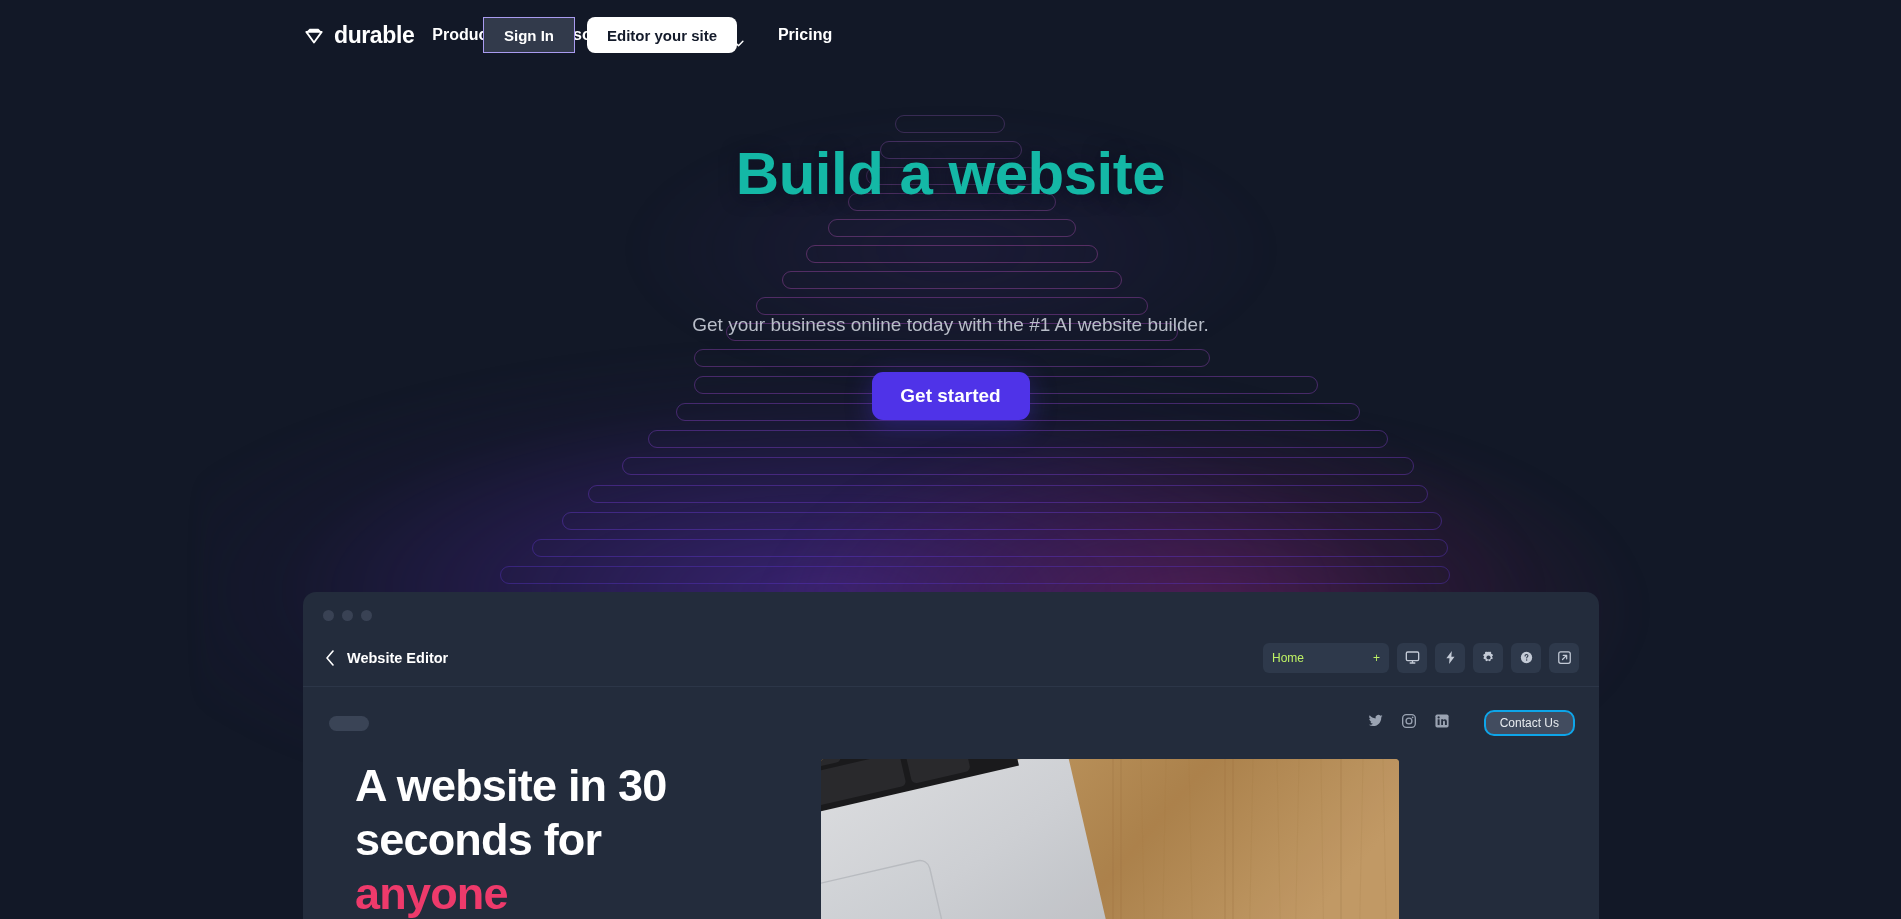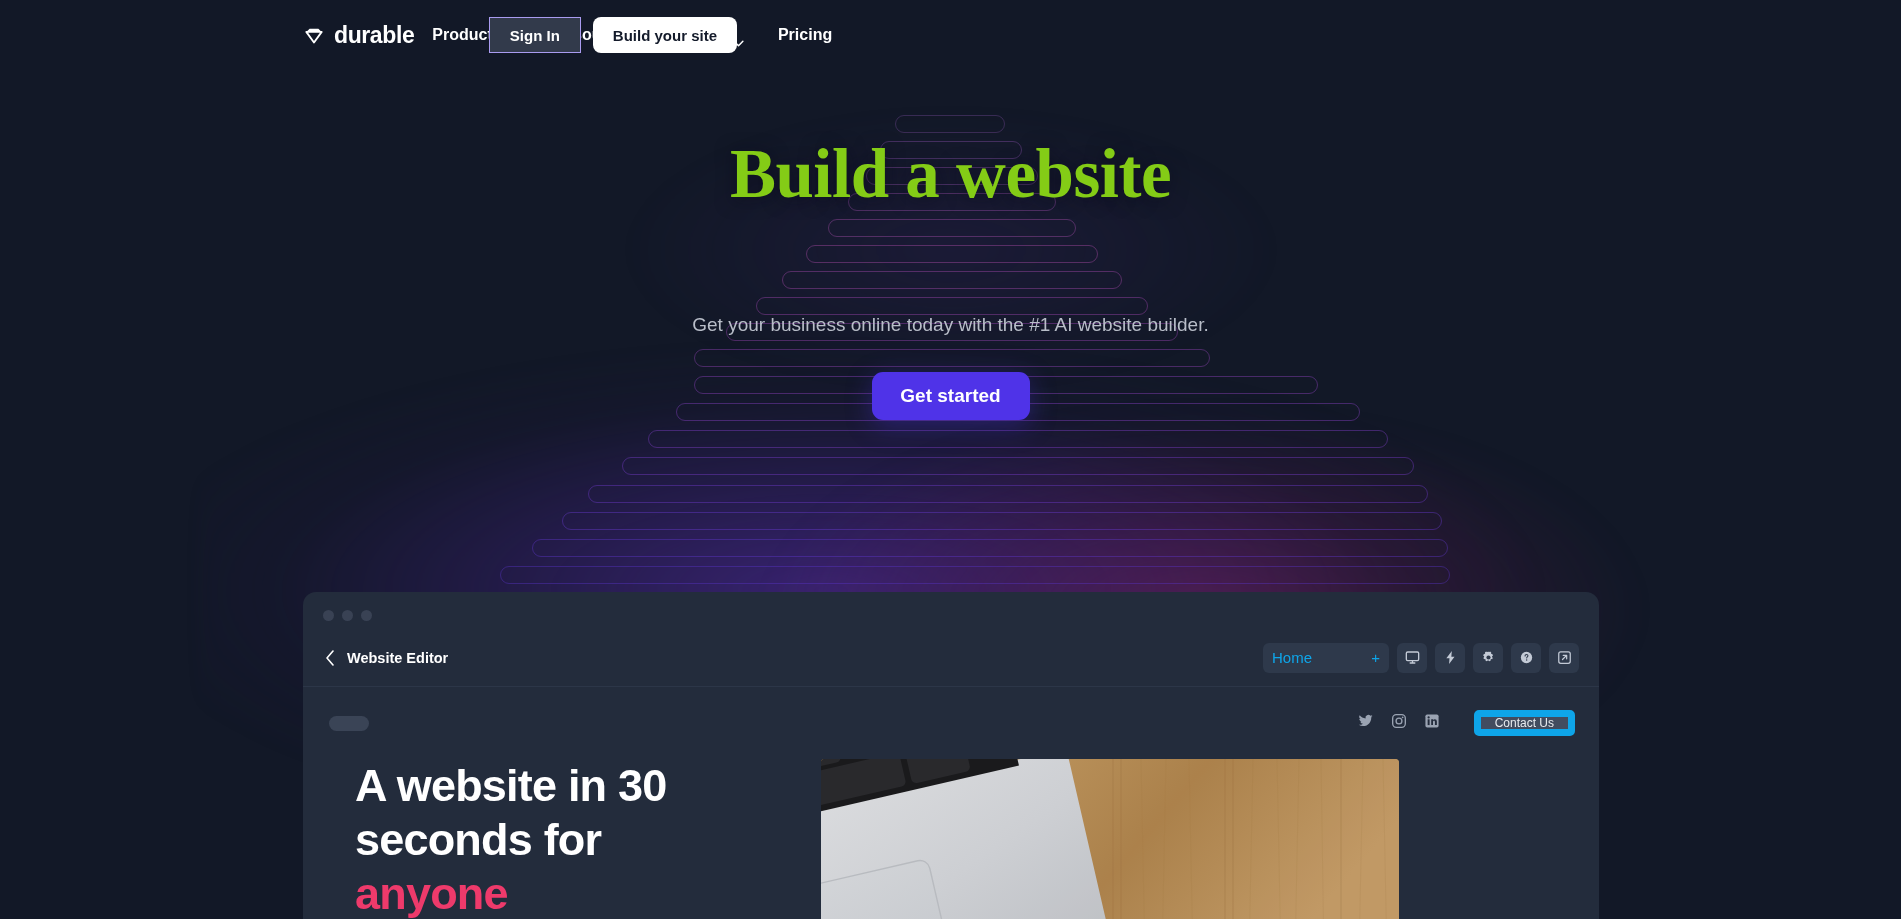--- a/index.html
+++ b/index.html
@@ -164,26 +164,26 @@
   }
 
   
   .hero {
     position: relative;
     z-index: 20;
     text-align: center;
     padding-top: 64px;
   }
   .hero h1 {
-    font-family: Liberation Serif, serif;
-    font-weight: 700;
-    font-size: 69px;
+    font-family: Liberation Sans, sans-serif;
+    font-weight: 700;
+    font-size: 60px;
     line-height: 80px;
     letter-spacing: -0.5px;
-    color: #84cc16;
+    color: #14b8a6;
     text-shadow: 0 2px 18px rgba(10,10,25,0.55);
   }
   .hero-sub {
     margin-top: 20px;
     font-size: 19px;
     color: #b9bec9;
     font-weight: 400;
   }
   .btn-getstarted {
     margin-top: 36px;
@@ -256,22 +256,22 @@
     width: 126px;
     height: 30px;
     background: #2e394b;
     border-radius: 6px;
     display: flex;
     align-items: center;
     padding: 0 9px;
     cursor: pointer;
   }
   .page-select span {
-    font-size: 15px;
-    color: #0ea5e9;
+    font-size: 12px;
+    color: #bef264;
   }
   .page-plus {
     margin-left: auto;
     font-size: 17px;
     color: #a9b1bf;
     line-height: 1;
   }
   .tool-btn {
     width: 30px; height: 30px;
     background: #2e394b;
@@ -307,23 +307,23 @@
     margin-left: auto;
     display: flex;
     align-items: center;
     gap: 17px;
   }
   .soc { cursor: pointer; display: block; }
   .btn-contact {
     height: 26px;
     padding: 0 14px;
     margin-left: 17px;
-    border-radius: 5px;
+    border-radius: 10px;
     background: #424c5f;
-    border: 7px solid #0ea5e9;
+    border: 2px solid #0ea5e9;
     color: #e8ebef;
     font-size: 12px;
     font-weight: 400;
     font-family: inherit;
     cursor: pointer;
     display: flex; align-items: center;
   }
 
   .prev-body {
     display: flex;
@@ -418,21 +418,21 @@
         </svg>
       </span>
     </div>
     <div class="nav-link">
       <span>Pricing</span>
     </div>
   </div>
 
   <div class="nav-right">
     <button class="btn-signin">Sign In</button>
-    <button class="btn-build">Build your site</button>
+    <button class="btn-build">Editor your site</button>
   </div>
 </nav>
 
 <section class="hero">
   <h1>
     <span>Build a website</span><br>
     <br>
   </h1>
   <p class="hero-sub">Get your business online today with the #1 AI website builder.</p>
   <button class="btn-getstarted">Get started</button>

